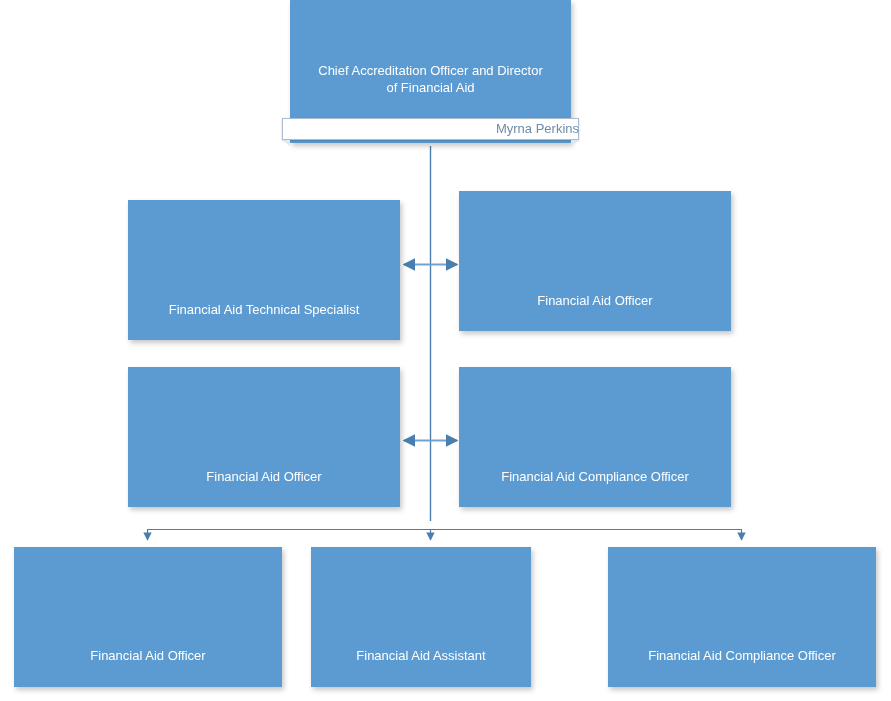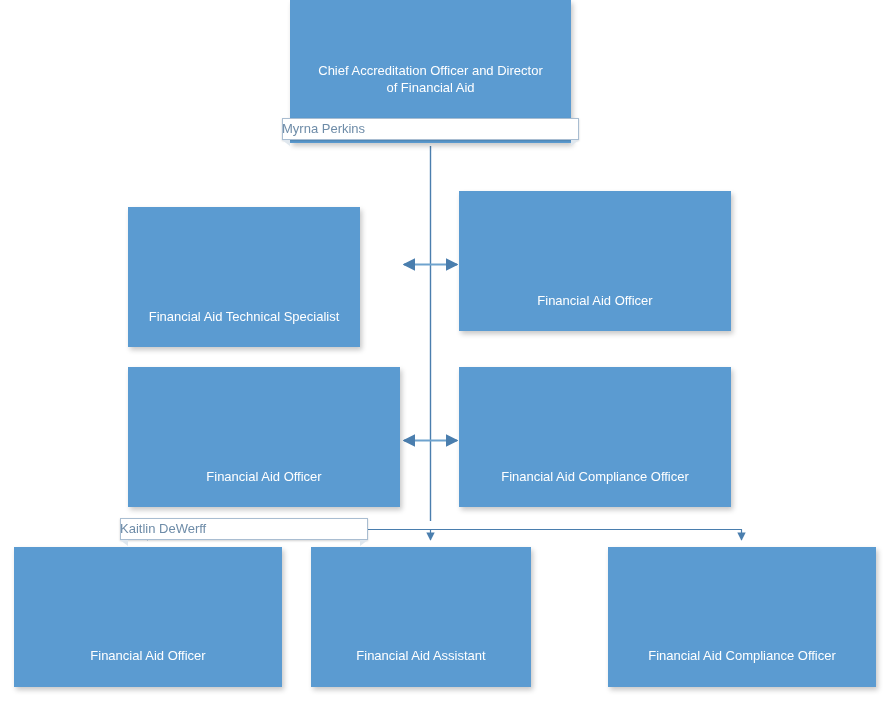--- a/index.html
+++ b/index.html
@@ -78,21 +78,21 @@
     box-sizing: border-box;
     box-shadow: 0 1px 2px rgba(0,0,0,0.18);
   }
   .ribbon-label {
     position: absolute;
     left: 0;
     right: 0;
     top: 0;
     height: 22px;
     line-height: 21px;
-    text-align: left;
+    text-align: right;
     color: #6E8CA8;
     font-size: 13px;
     z-index: 5;
   }
   
   .ribbon-notch {
     position: absolute;
     top: 22px;
     width: 8px;
     height: 6px;
@@ -145,29 +145,23 @@
     <div class="node-title" style="top:62px;">Chief Accreditation Officer and Director
 of Financial Aid</div>
     <div class="name-ribbon" style="top:118px;">
       <div class="ribbon-fill"></div>
       <div class="ribbon-label">Myrna Perkins</div>
       <div class="ribbon-notch left"></div>
       <div class="ribbon-notch right"></div>
     </div>
   </div>
 
-  <div class="node" style="left:128px; top:207px; width:232px; height:140px;">
+  <div class="node" style="left:128px; top:200px; width:272px; height:140px;">
     <div class="node-box"></div>
     <div class="node-title" style="top:101px;">Financial Aid Technical Specialist</div>
-    <div class="name-ribbon" style="top:311px;">
-      <div class="ribbon-fill"></div>
-      <div class="ribbon-label">Kaitlin DeWerff</div>
-      <div class="ribbon-notch left"></div>
-      <div class="ribbon-notch right"></div>
-    </div>
   </div>
 
   <div class="node" style="left:459px; top:191px; width:272px; height:140px;">
     <div class="node-box"></div>
     <div class="node-title" style="top:101px;">Financial Aid Officer</div>
   </div>
 
   <div class="node" style="left:128px; top:367px; width:272px; height:140px;">
     <div class="node-box"></div>
     <div class="node-title" style="top:101px;">Financial Aid Officer</div>

